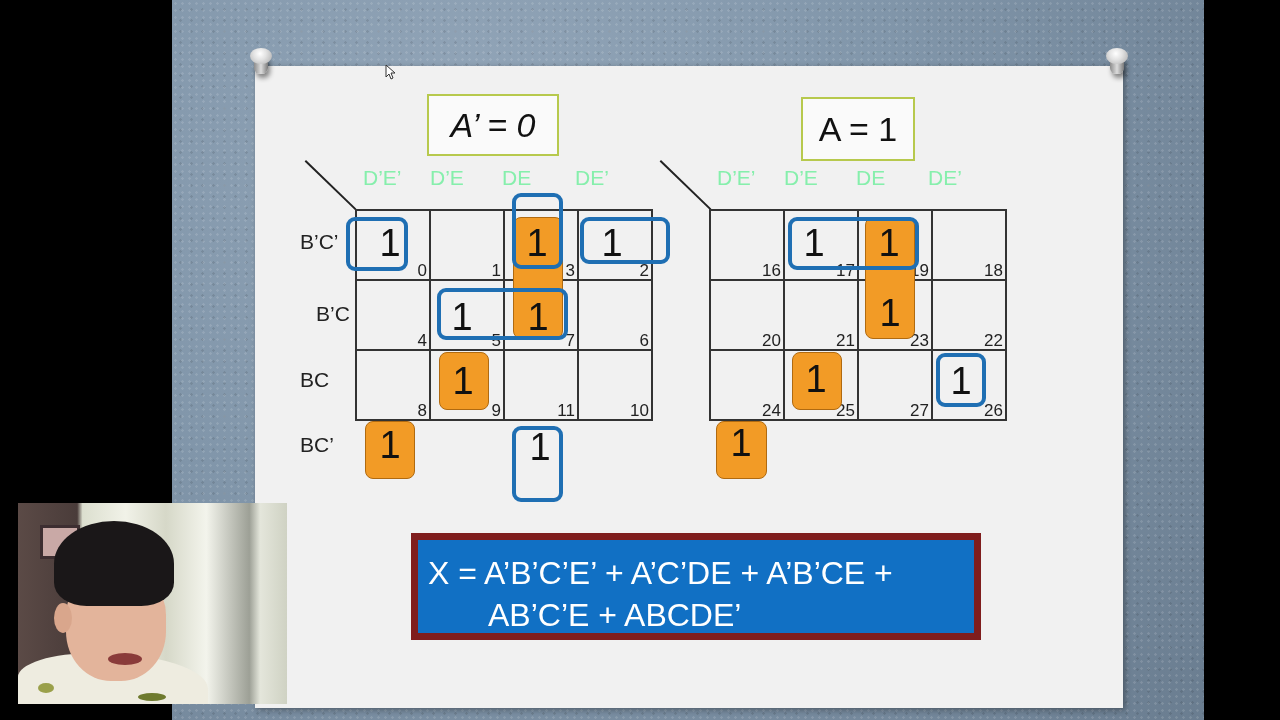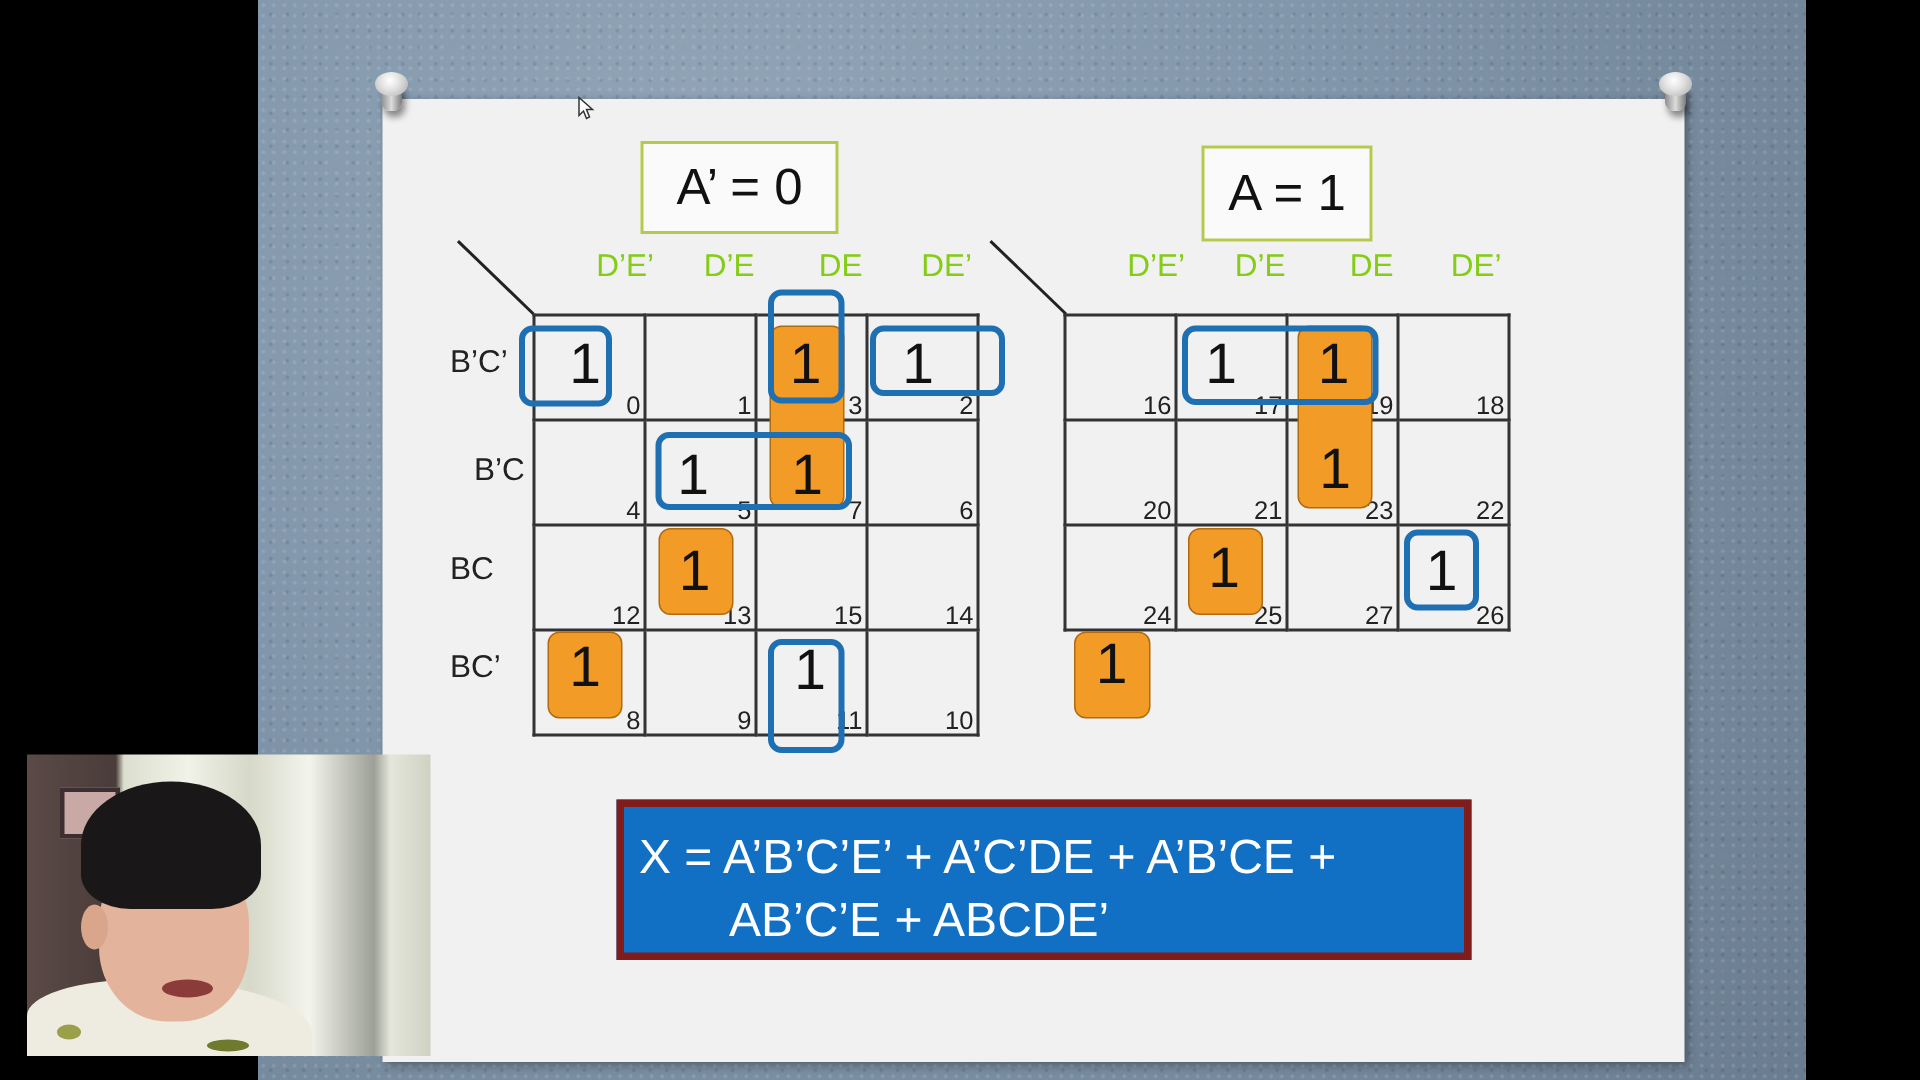--- a/index.html
+++ b/index.html
@@ -11,30 +11,30 @@
     background-size:7px 7px,11px 11px;background-position:0 0,3px 4px;}
   .paper{position:absolute;left:255px;top:66px;width:868px;height:642px;background:#f1f1f1;box-shadow:2px 2px 6px rgba(0,0,0,0.35);}
   .pin{position:absolute;width:22px;height:30px;}
   .pin .head{position:absolute;left:0;top:0;width:22px;height:16px;border-radius:50%;
      background:radial-gradient(circle at 45% 35%,#ffffff 0%,#e2e2e2 40%,#a9a9a9 100%);z-index:2;}
   .pin .stem{position:absolute;left:4px;top:8px;width:14px;height:18px;border-radius:0 0 6px 6px;
      background:linear-gradient(90deg,#8d8d8d,#dcdcdc 50%,#7a7a7a);box-shadow:2px 4px 5px rgba(0,0,0,0.45);}
   .cursor{position:absolute;left:385px;top:64px;width:12px;height:16px;}
   .titlebox{position:absolute;border:2px solid #b7c94d;background:#fafafa;color:#111;font-size:34px;
      display:flex;align-items:center;justify-content:center;}
-  .colhdr{position:absolute;font-size:21px;color:#84cc16;width:73px;text-align:right;}
+  .colhdr{position:absolute;font-size:21px;color:#86efac;width:73px;text-align:left;}
   .rowhdr{position:absolute;font-size:21px;color:#222;}
   .diag{position:absolute;height:2px;background:#222;transform-origin:0 0;}
   .grid{position:absolute;border-collapse:collapse;}
   .grid td{width:72px;height:68px;border:2px solid #333;padding:0;position:relative;}
   .idx{position:absolute;right:2px;bottom:0px;font-size:17px;color:#222;line-height:1;}
   .orange{position:absolute;background:#f29b26;border:1px solid #b06a10;border-radius:8px;}
   .blue{position:absolute;border:4px solid #1f6fb3;border-radius:9px;box-sizing:border-box;}
   .one{position:absolute;font-size:38px;color:#111;width:40px;text-align:center;line-height:1;}
-  .eqbox{position:absolute;left:411px;top:533px;width:570px;height:107px;background:#1170c4;border:5px solid #7f1d1d;
+  .eqbox{position:absolute;left:411px;top:533px;width:570px;height:107px;background:#1170c4;border:7px solid #7f1d1d;
     color:#fff;font-size:32px;box-sizing:border-box;padding:12px 0 0 10px;line-height:42px;}
   .eqbox .l2{padding-left:60px;}
   .cam{position:absolute;left:18px;top:503px;width:269px;height:201px;overflow:hidden;
      background:linear-gradient(90deg,#5b4a46 0%,#4a3c3a 22%,#dcdfcf 24%,#f1f2e8 40%,#d6d8c8 55%,#f3f4ec 70%,#9da096 86%,#e4e6db 90%,#cfd2c3 100%);}
   .cam .frame{position:absolute;left:22px;top:22px;width:34px;height:28px;background:#c9a9a6;border:3px solid #3d2e31;}
   .cam .hair{position:absolute;left:36px;top:18px;width:120px;height:85px;background:#1a1718;border-radius:55% 55% 30% 30%;}
   .cam .face{position:absolute;left:48px;top:68px;width:100px;height:110px;background:#e3b49b;border-radius:40% 40% 45% 45%;}
   .cam .ear{position:absolute;left:36px;top:100px;width:18px;height:30px;background:#d9a68c;border-radius:50%;}
   .cam .mouth{position:absolute;left:90px;top:150px;width:34px;height:12px;background:#8a3b3a;border-radius:50%;}
   .cam .shirt{position:absolute;left:0;top:150px;width:190px;height:60px;background:#eeece0;border-radius:40% 60% 0 0;}
@@ -53,21 +53,21 @@
   </div>
 <div class="pin" style="left:1106px;top:48px;">
     <div class="head"></div>
     <div class="stem"></div>
   </div>
 
 <svg class="cursor" viewBox="0 0 12 16">
     <path d="M1 1 L1 13 L4 10 L6 15 L8 14 L6 9 L10 9 Z" fill="#fff" stroke="#333" stroke-width="1"></path>
   </svg>
 
-<div class="titlebox" style="left:427px;top:94px;width:128px;height:58px;">A’ = 0</div>
+<div class="titlebox" style="left:427px;top:94px;width:128px;height:58px;font-style:italic;">A’ = 0</div>
 
 <div class="colhdr" style="left:363px;top:166px;">D’E’</div>
 <div class="colhdr" style="left:430px;top:166px;">D’E</div>
 <div class="colhdr" style="left:502px;top:166px;">DE</div>
 <div class="colhdr" style="left:575px;top:166px;">DE’</div>
 
 <div class="rowhdr" style="left:300px;top:230px;">B’C’</div>
 <div class="rowhdr" style="left:316px;top:302px;">B’C</div>
 <div class="rowhdr" style="left:300px;top:368px;">BC</div>
 <div class="rowhdr" style="left:300px;top:433px;">BC’</div>
@@ -95,34 +95,20 @@
           <span class="idx">4</span>
         </td>
     <td>
           <span class="idx">5</span>
         </td>
     <td>
           <span class="idx">7</span>
         </td>
     <td>
           <span class="idx">6</span>
-        </td>
-  </tr>
-  <tr>
-    <td>
-          <span class="idx">12</span>
-        </td>
-    <td>
-          <span class="idx">13</span>
-        </td>
-    <td>
-          <span class="idx">15</span>
-        </td>
-    <td>
-          <span class="idx">14</span>
         </td>
   </tr>
   <tr>
     <td>
           <span class="idx">8</span>
         </td>
     <td>
           <span class="idx">9</span>
         </td>
     <td>

